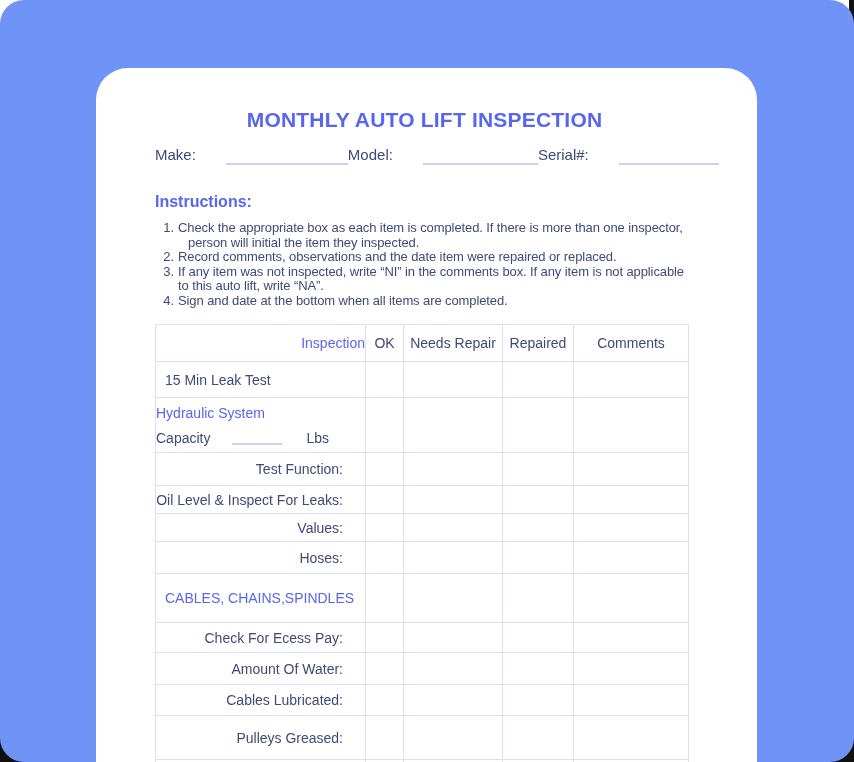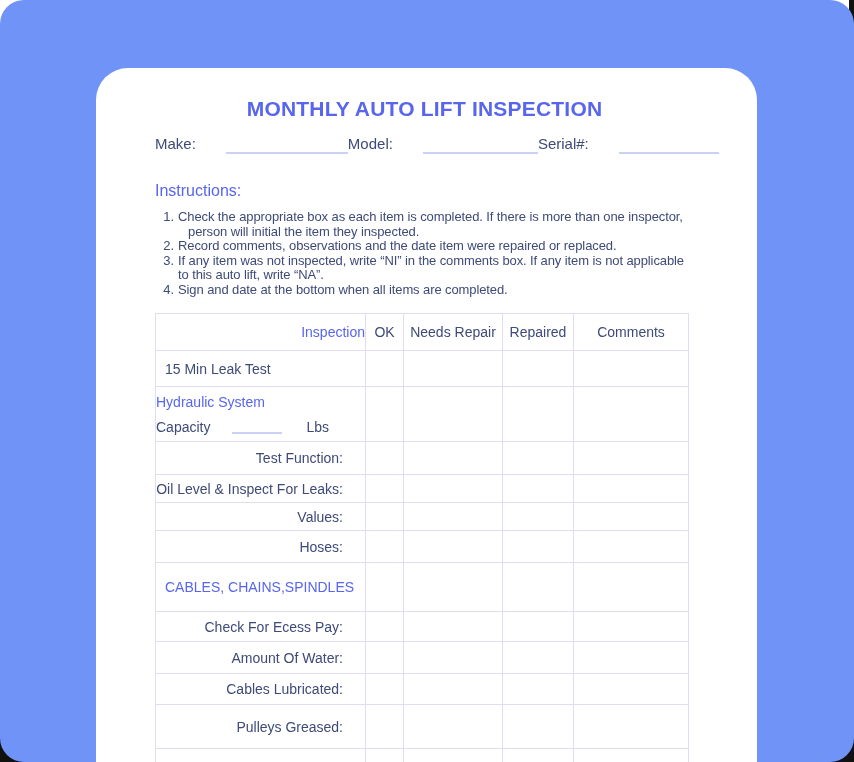--- a/index.html
+++ b/index.html
@@ -24,21 +24,21 @@
     position: absolute;
     left: 96px; top: 68px;
     width: 661px; height: 740px;
     background: #ffffff;
     border-radius: 32px;
     z-index: 2;
     padding: 0 63px 0 59px;
   }
 
   .title {
-    margin-top: 27px;
+    margin-top: 38px;
     text-align: center;
     font-size: 21px;
     font-weight: 700;
     line-height: 28px;
     color: #5865EF;
     letter-spacing: 0.2px;
   }
 
   .fields-row {
     margin-top: 11px;
@@ -56,21 +56,21 @@
     margin-left: 6px;
     border-bottom: 2px solid #CBD1F5;
   }
   .w-make { width: 122px; }
   .w-model { width: 115px; }
   .w-serial { width: 100px; }
 
   .ins-heading {
     margin-top: 26px;
     font-size: 16px;
-    font-weight: 400;
+    font-weight: 700;
     line-height: 22px;
     color: #5865EF;
   }
 
   .ins-list { margin-top: 8px; padding-left: 4px; font-size: 13px; letter-spacing: -0.1px; color: #3E4A78; }
   .ins-item { display: grid; grid-template-columns: 15px 1fr; column-gap: 4px; }
   .ins-num { text-align: right; line-height: 14.5px; }
   .ins-line { display: block; line-height: 14.5px; white-space: nowrap; }
   .indent-1 { margin-left: 10px; }
 

